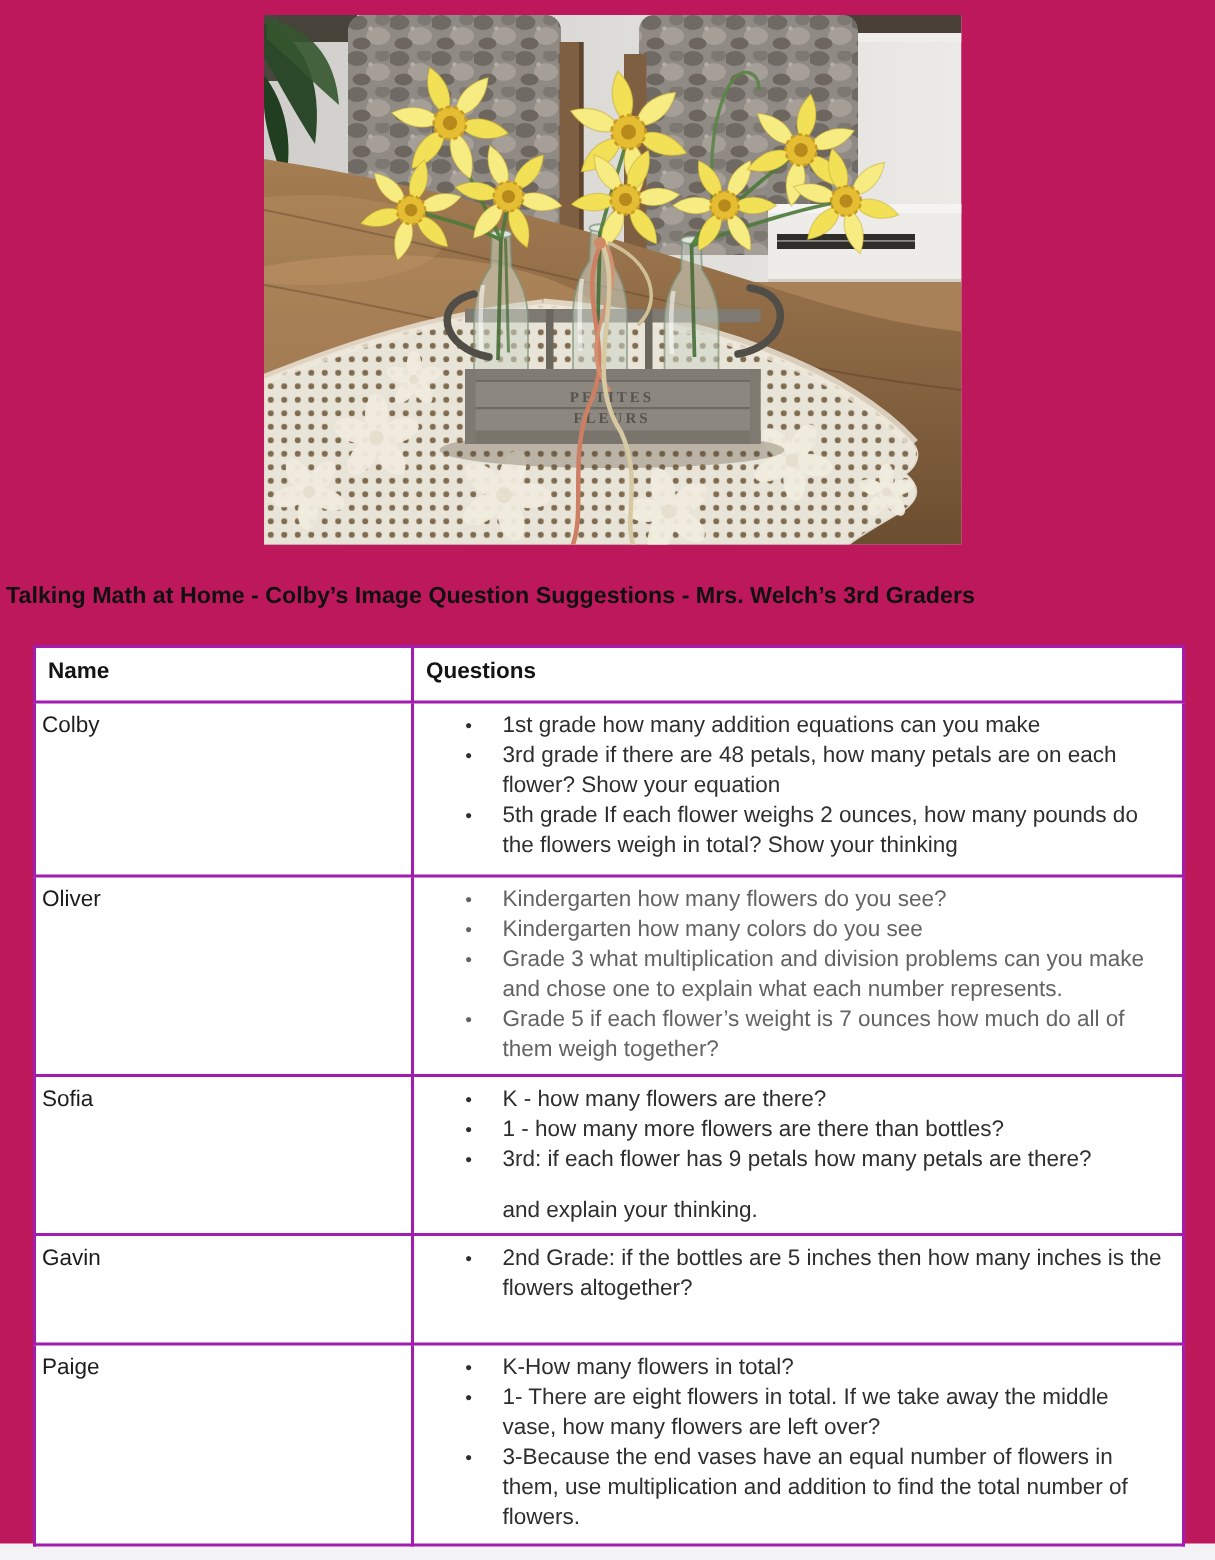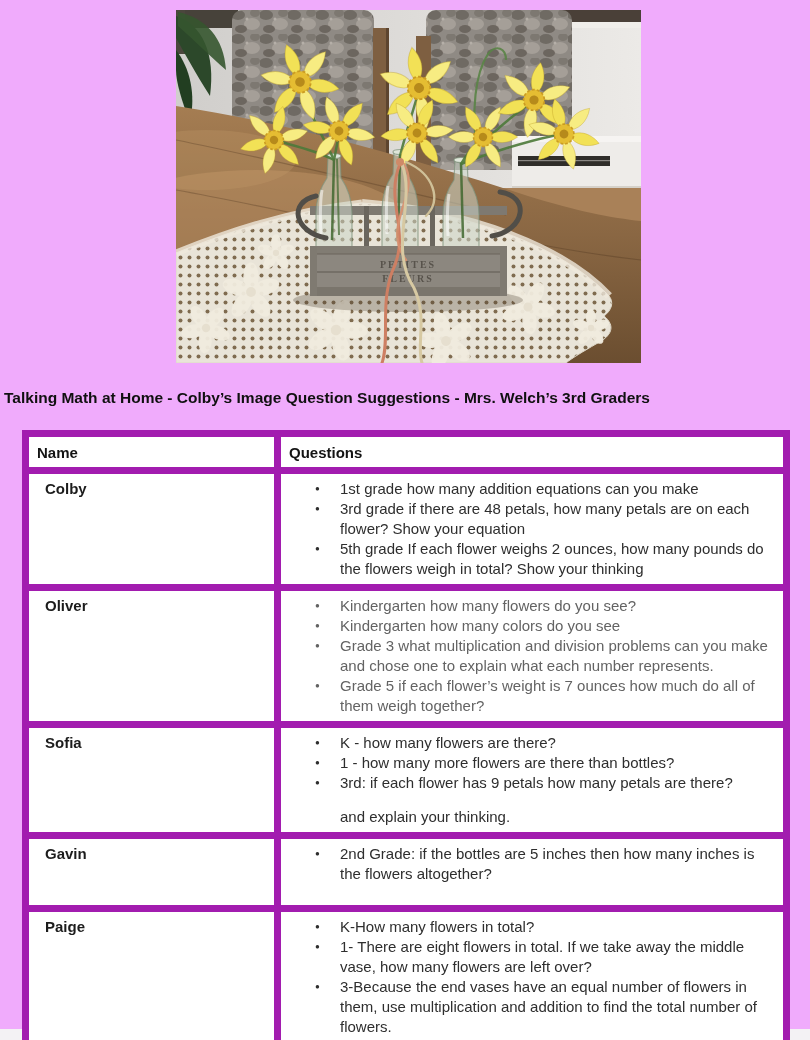--- a/index.html
+++ b/index.html
@@ -1,32 +1,32 @@
 <!DOCTYPE html>
 <html><head>
 <meta charset="utf-8">
 <style>
   html,body{margin:0;padding:0;background:#fff;}
-  .page{position:relative;width:810px;height:1040px;background:#f0abfc;overflow:hidden;
+  .page{position:relative;width:810px;height:1040px;background:#be185d;overflow:hidden;
         font-family:"Liberation Sans",sans-serif;}
   .bottom-strip{position:absolute;left:0;top:1029px;width:810px;height:11px;background:#f3f2f4;z-index:0;}
 
   figure.photo{position:absolute;left:176px;top:10px;width:465px;height:353px;margin:0;z-index:1;}
   figure.photo svg{display:block;width:465px;height:353px;}
 
   .title{position:absolute;left:0;top:389px;width:654px;text-align:center;
          font-size:15.5px;font-weight:bold;color:#101010;z-index:1;}
 
   table.qt{position:absolute;left:22px;top:430px;width:768px;z-index:1;background:#fff;
            border-collapse:collapse;table-layout:fixed;}
   table.qt col.c-name{width:252px;}
-  table.qt th,table.qt td{border:7px solid #a21caf;vertical-align:top;}
+  table.qt th,table.qt td{border:2px solid #a21caf;vertical-align:top;}
   table.qt th{text-align:left;font-size:15px;font-weight:bold;color:#141414;padding:7px 9px 4px 8px;}
   thead tr{height:37px;}
-  td.name-cell{font-size:15px;font-weight:bold;color:#1c1c1c;padding:6px 16px;margin-left:32px;}
+  td.name-cell{font-size:15px;font-weight:normal;color:#1c1c1c;padding:6px 4px;margin-left:32px;}
   td.q-cell{padding:5px 12px 5px 0;}
   ul.q-list{margin:0;padding:0 0 0 59px;list-style:none;}
   ul.q-list li{position:relative;font-size:15px;line-height:20px;color:#2e2e2e;}
   ul.q-list li.bulleted::before{content:"\25CF";position:absolute;left:-25px;top:0;
         font-size:8px;line-height:20px;color:inherit;}
   ul.q-list li.spacer{margin-top:14px;}
   tr.muted td.q-cell li{color:#636363;}
   tbody tr:nth-child(1){height:116px;}
   tbody tr:nth-child(2){height:133px;}
   tbody tr:nth-child(3){height:106px;}

